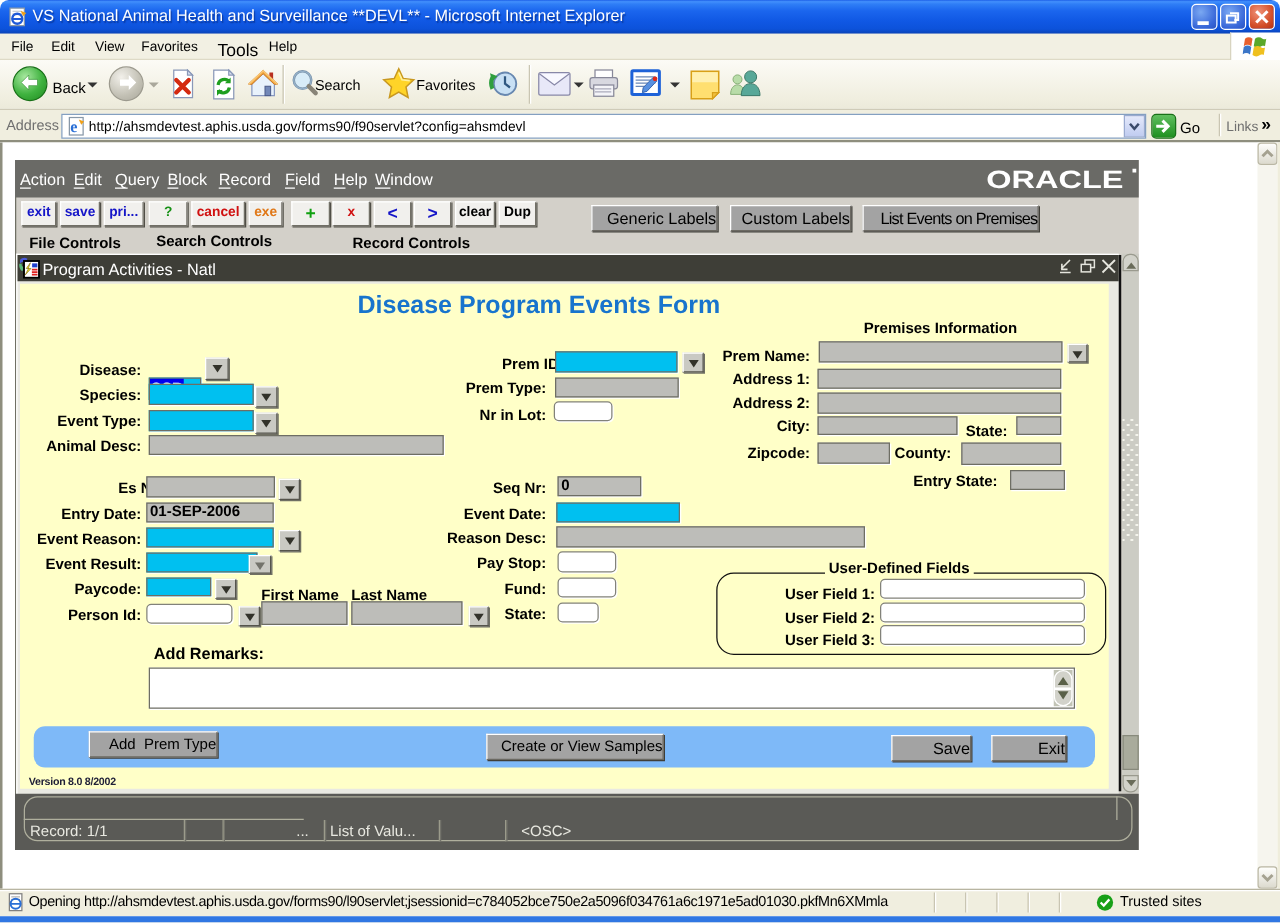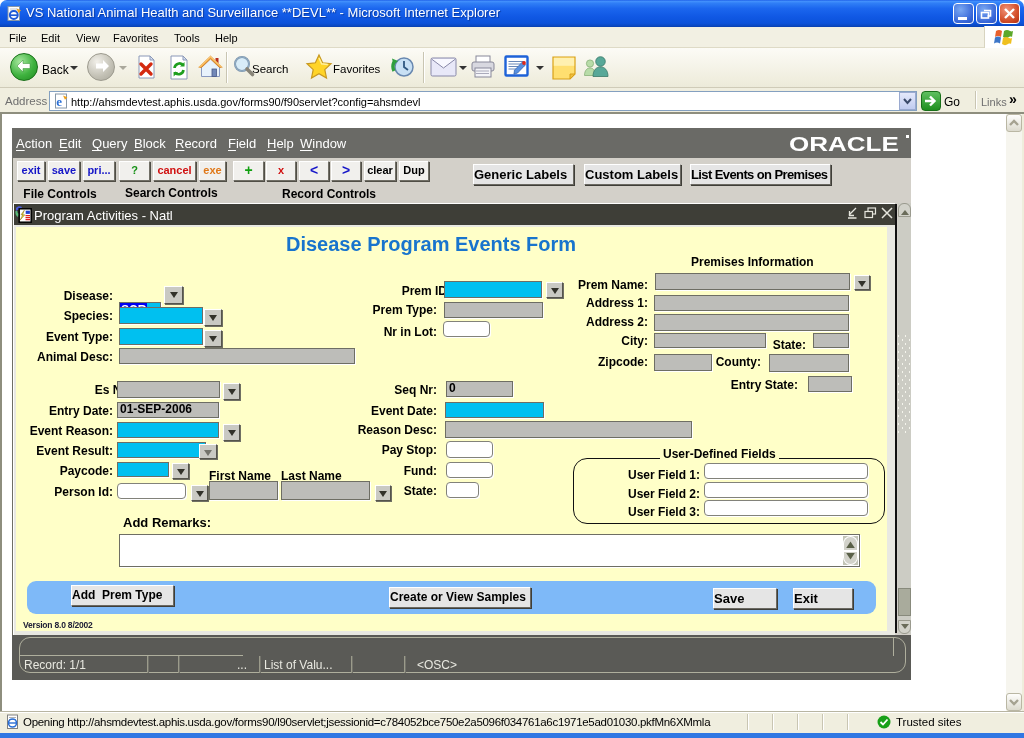--- a/index.html
+++ b/index.html
@@ -7,21 +7,21 @@
 .ab{position:absolute}
 .lb{position:absolute;font-weight:bold;font-size:12px;color:#000;text-align:right;white-space:nowrap}
 .fld{position:absolute;border:1.5px solid #6E6E64;box-shadow:1px 1px 0 #fff}
 .rd{border-radius:4px;border-color:#82827A}
 .cy{background:#00C0F0}
 .gy{background:#BDBDB9}
 .wh{background:#fff}
 .dd{position:absolute;background:#C9C9C3;border:1px solid;border-color:#FFF #55544C #55544C #FFF;box-shadow:1px 1px 0 #6F6F63}
 .tri{width:0;height:0;border:4px solid transparent;border-top:6px solid #32322A;margin:5px auto 0}
 .obtn{position:absolute;white-space:nowrap;background:#F1F0ED;border:1px solid;border-color:#FFF #716F66 #716F66 #FFF;box-shadow:1px 1px 0 #504E46;font-weight:bold;font-size:11px;text-align:center;height:20px;line-height:17px;top:161px}
-.wbtn{position:absolute;white-space:nowrap;background:#e5e5e5;border:1px solid;border-color:#FFF #6B6962 #6B6962 #FFF;box-shadow:1px 1px 0 #3F3E38;font-weight:bold;font-size:13px;text-align:left;color:#000}
+.wbtn{position:absolute;white-space:nowrap;background:#a3a3a3;border:1px solid;border-color:#FFF #6B6962 #6B6962 #FFF;box-shadow:1px 1px 0 #3F3E38;font-weight:normal;font-size:13px;text-align:right;color:#000}
 .mi{position:absolute;color:#fff;font-size:13px;top:136px}
 .mi u{text-decoration:underline;text-underline-offset:2px}
 .sep{position:absolute;width:2px;border-left:1px solid #C9C5B2;border-right:1px solid #FFF}
 .pipe{position:absolute;width:2px;height:17px;top:656px;border-left:1px solid #9B9B8B;border-right:1px solid #73736B}
 .st{position:absolute;color:#E8E8E0;font-size:12px;top:658px;white-space:nowrap}
 </style></head>
 <body>
 
 <div class="ab" id="titlebar" style="left:0;top:0;width:1024px;height:27px;background:linear-gradient(180deg,#1E60E8 0%,#4290FC 5%,#2F7EF6 12%,#1B66EE 32%,#1058E4 62%,#0C52DA 86%,#0A46BE 97%,#0A3EA8 100%);border-radius:7px 7px 0 0"></div>
 <svg class="ab" style="left:5px;top:4px" width="18" height="18" viewBox="0 0 18 18">
@@ -45,21 +45,21 @@
  <svg width="19" height="19" viewBox="0 0 19 19">
       <path d="M5 5l9 9M14 5l-9 9" stroke="#fff" stroke-width="2.4"></path>
     </svg>
 </div>
 
 <div class="ab" style="left:0;top:27px;width:1024px;height:21px;background:#F2F0E3;border-bottom:1px solid #DEDAC6"></div>
 <div class="ab" style="left:9px;top:32px;font-size:11px">File</div>
 <div class="ab" style="left:41px;top:32px;font-size:11px">Edit</div>
 <div class="ab" style="left:76px;top:32px;font-size:11px">View</div>
 <div class="ab" style="left:113px;top:32px;font-size:11px">Favorites</div>
-<div class="ab" style="left:174px;top:32px;font-size:11px">Tools</div>
+<div class="ab" style="left:174px;top:32px;font-size:14px">Tools</div>
 <div class="ab" style="left:215px;top:32px;font-size:11px">Help</div>
 <div class="ab" style="left:984px;top:26px;width:40px;height:22px;background:#fff;border-left:1px solid #D8D4C0"></div>
 <svg class="ab" style="left:994px;top:27px" width="22" height="20" viewBox="0 0 22 20">
  <path d="M2 4c2-1.5 4-1.5 6 0l-1 6c-2-1.5-4-1.5-6 0z" fill="#E8602C"></path>
  <path d="M10 4c2-1.5 4-1.5 6 0 2 1 3-0 3-0l-1 6c0 0-1-1-3 0-2 1.5-4 1.5-6 0z" fill="#5BA829"></path>
  <path d="M1 11c2-1.5 4-1.5 6 0l-1 6c-2-1.5-4-1.5-6 0z" fill="#3C76C8" transform="translate(0,-0.5)"></path>
  <path d="M9 11c2-1.5 4-1.5 6 0 2 1 3 0 3 0l-1 6c0 0-1-1-3 0-2 1.5-4 1.5-6 0z" fill="#EFC01F"></path>
 </svg>
 
 <div class="ab" style="left:0;top:48px;width:1024px;height:40px;background:linear-gradient(180deg,#FCFBF6,#F0EEDF 80%,#ECEADA);border-bottom:1px solid #CFCBB8"></div>

